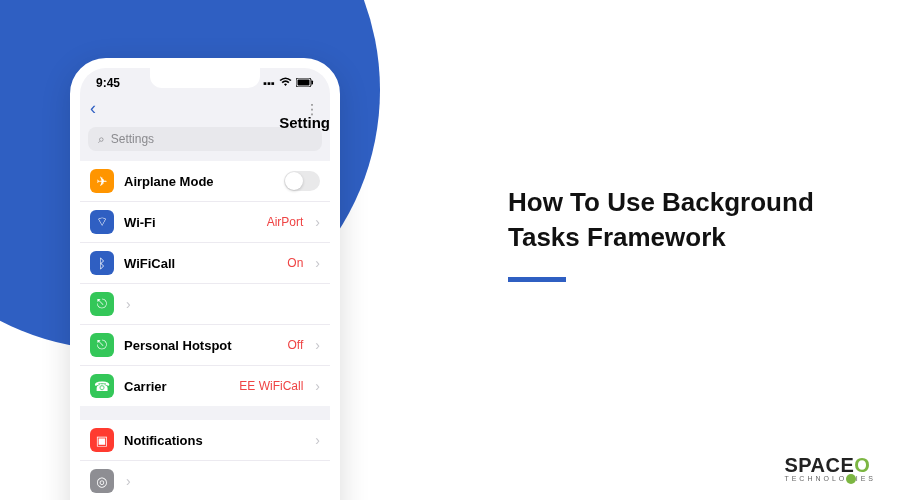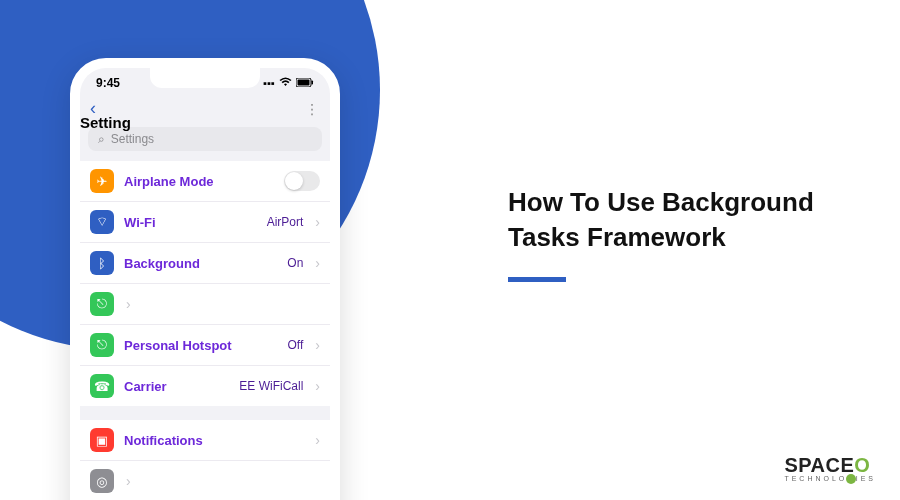--- a/index.html
+++ b/index.html
@@ -8,32 +8,32 @@
 .bg-circle { position: absolute; width: 520px; height: 520px; border-radius: 50%; background: #2f5fc2; top: -170px; left: -140px; z-index: 0; }
 
 .phone { position: absolute; left: 70px; top: 58px; width: 270px; height: 560px; background: #fff; border-radius: 36px; z-index: 2; box-shadow: 0 8px 30px rgba(0,0,0,0.15); border: 10px solid #fff; }
 .phone-inner { width: 100%; height: 100%; background: #f2f2f6; border-radius: 26px; overflow: hidden; position: relative; }
 .notch { position: absolute; top: 0; left: 50%; transform: translateX(-50%); width: 110px; height: 20px; background: #fff; border-bottom-left-radius: 12px; border-bottom-right-radius: 12px; z-index: 10; }
 
 .status-bar { display: flex; justify-content: space-between; align-items: center; padding: 8px 16px 4px; font-size: 12px; font-weight: 600; }
 .status-right { display: flex; gap: 4px; align-items: center; font-size: 11px; }
 
 .nav-bar { display: flex; align-items: center; justify-content: space-between; padding: 4px 10px 8px; position: relative; }
-.nav-title { position: absolute; left: 0; right: 0; text-align: left; font-weight: 700; font-size: 15px; margin-top: 27px; }
+.nav-title { position: absolute; left: 0; right: 0; text-align: right; font-weight: 700; font-size: 15px; margin-top: 27px; }
 .back { color: #2f5fc2; font-size: 18px; z-index: 1; }
 .more { color: #888; z-index: 1; letter-spacing: 1px; font-size: 14px; }
 
 .search-box { margin: 0 8px 10px; background: #e8e8ec; border-radius: 8px; padding: 5px 10px; display: flex; align-items: center; gap: 6px; color: #8a8a8e; font-size: 12px; }
 
 .group { background: #fff; margin-bottom: 14px; }
 .row { display: flex; align-items: center; padding: 8px 10px; border-bottom: 1px solid #eceaf0; gap: 10px; }
 .row:last-child { border-bottom: none; }
 .icon-box { width: 24px; height: 24px; border-radius: 6px; display: flex; align-items: center; justify-content: center; color: #fff; font-size: 13px; flex-shrink: 0; }
-.row-label { font-size: 13px; font-weight: 600; color: #6d28d9; flex: 1; }
-.row-value { font-size: 12px; color: #4c1d95; }
+.row-label { font-size: 13px; font-weight: 600; color: #000000; flex: 1; }
+.row-value { font-size: 12px; color: #ef4444; }
 .chevron { color: #c7c7cc; font-size: 14px; margin-left: 2px; }
 
 .toggle { width: 36px; height: 20px; background: #e9e9ea; border-radius: 10px; position: relative; }
 .toggle::after { content: ''; position: absolute; width: 18px; height: 18px; background: #fff; border-radius: 50%; top: 1px; left: 1px; box-shadow: 0 1px 3px rgba(0,0,0,0.2); }
 
 .headline { position: absolute; left: 508px; top: 185px; z-index: 3; }
 .headline h2 { font-size: 26px; font-weight: 800; line-height: 1.35; color: #111; }
 .underline { width: 58px; height: 5px; background: #2f5fc2; margin-top: 22px; }
 
 .brand { position: absolute; right: 24px; bottom: 18px; z-index: 3; text-align: left; }
@@ -89,21 +89,21 @@
           <div class="toggle"></div>
         </div>
         <div class="row">
           <div class="icon-box" style="background: rgb(47, 95, 194);">⌔</div>
           <div class="row-label">Wi-Fi</div>
           <div class="row-value">AirPort</div>
           <div class="chevron">›</div>
         </div>
         <div class="row">
           <div class="icon-box" style="background: rgb(47, 95, 194);">ᛒ</div>
-          <div class="row-label">Background</div>
+          <div class="row-label">WiFiCall</div>
           <div class="row-value">On</div>
           <div class="chevron">›</div>
         </div>
         <div class="row">
           <div class="icon-box" style="background: rgb(52, 199, 89);">⎋</div>
           <div class="chevron">›</div>
         </div>
         <div class="row">
           <div class="icon-box" style="background: rgb(52, 199, 89);">⎋</div>
           <div class="row-label">Personal Hotspot</div>

